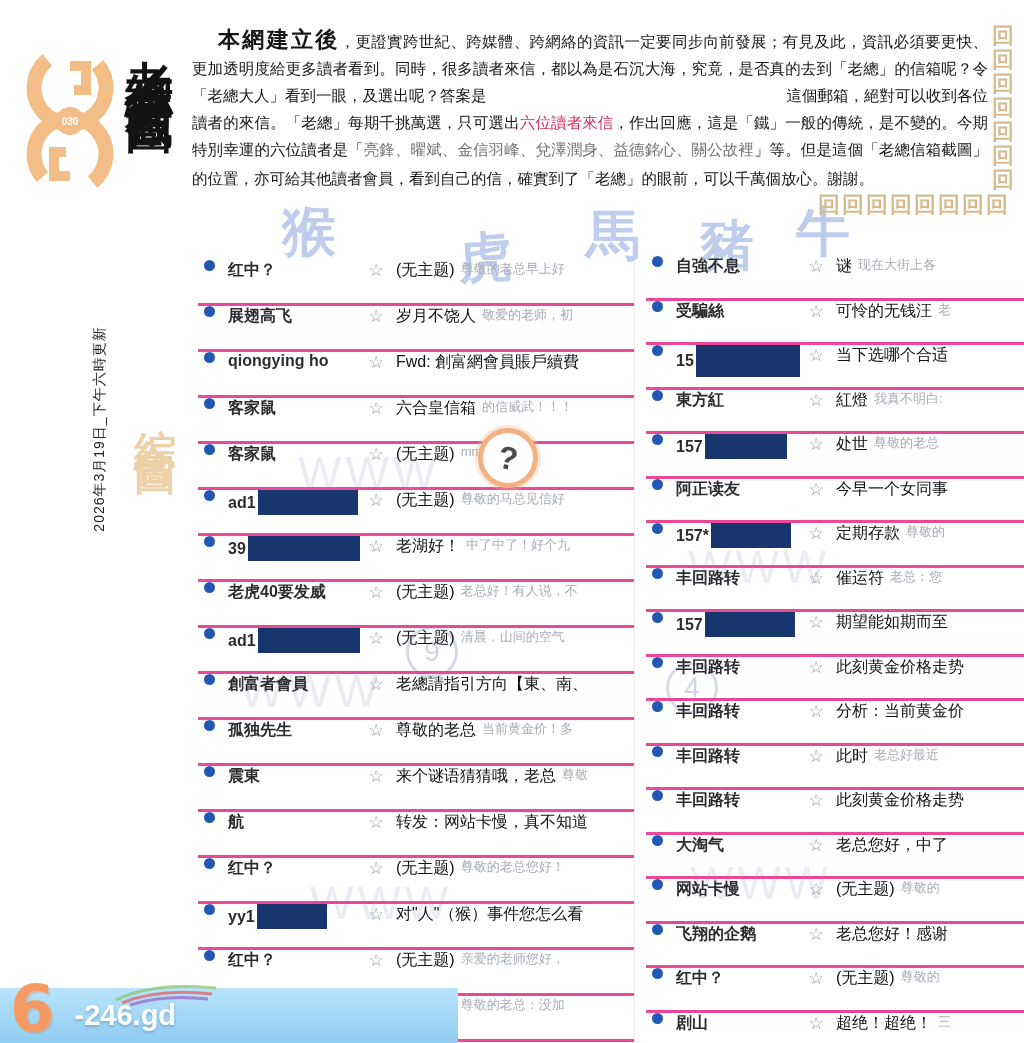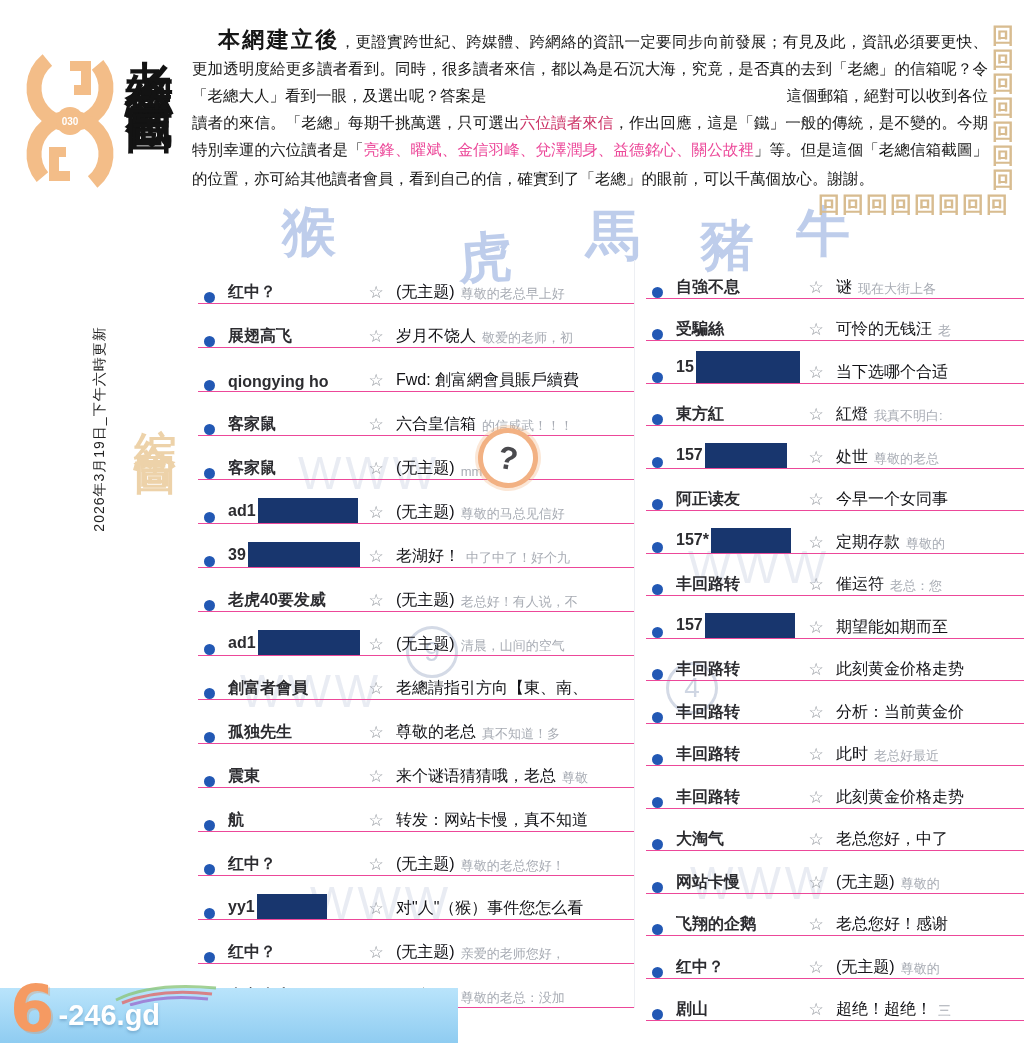--- a/index.html
+++ b/index.html
@@ -13,21 +13,21 @@
   .v-subtitle{position:absolute;left:127px;top:396px;writing-mode:vertical-rl;text-orientation:upright;
            font-family:"DejaVu Serif",serif;font-weight:bold;font-size:42px;letter-spacing:14px;color:#edd2a9;z-index:1;}
   .date-note{position:absolute;left:-72px;top:420px;width:344px;text-align:center;transform:rotate(-90deg);
            font-size:14px;color:#222;letter-spacing:1px;z-index:2;}
 
   
   .intro{position:absolute;left:192px;top:26px;width:796px;font-size:15.5px;line-height:27px;
          text-align:justify;color:#161616;text-indent:26px;z-index:2;}
   .seg-lead{font-size:22px;font-weight:bold;letter-spacing:2px;}
   .seg-red{color:#cc3366;}
-  .seg-orange{color:#ec4899;font-family:Liberation Mono, monospace;}
+  .seg-orange{color:#737373;font-family:Liberation Mono, monospace;}
   .seg-gap{display:inline-block;width:300px;}
 
   
   .meander-v{position:absolute;left:990px;top:24px;width:26px;display:flex;flex-direction:column;
              color:#d8bc90;font-size:22px;line-height:24px;text-align:center;font-weight:bold;z-index:1;}
   .meander-h{position:absolute;left:818px;top:190px;display:flex;color:#d8bc90;font-size:22px;
              letter-spacing:2px;font-weight:bold;z-index:1;}
 
   
   .zod{position:absolute;font-family:"DejaVu Serif",serif;font-weight:bold;
@@ -44,40 +44,40 @@
   .circ-0{left:406px;top:626px;}
   .circ-1{left:666px;top:662px;}
   .q-badge{position:absolute;left:478px;top:428px;width:50px;height:50px;border-radius:50%;background:#fff;
         border:5px solid #f2b183;color:#4a4a4e;font-size:32px;font-weight:bold;display:flex;align-items:center;
         justify-content:center;transform:rotate(10deg);box-shadow:0 0 0 3px rgba(244,186,140,.35);z-index:3;}
 
   
   .mail-col{position:absolute;z-index:1;}
   #col-left{left:198px;top:260px;width:436px;border-right:1px solid #edeff3;}
   #col-right{left:646px;top:256px;width:378px;}
-  .mail-row{display:flex;align-items:flex-end;border-bottom:1px solid #ec4899;padding-left:6px;overflow:hidden;}
+  .mail-row{display:flex;align-items:flex-start;border-bottom:3px solid #ec4899;padding-left:6px;overflow:hidden;}
   #col-left .mail-row{height:43px;}
   #col-right .mail-row{height:41.5px;}
   .bullet{flex:0 0 11px;height:11px;border-radius:50%;background:#2258b4;margin-right:13px;}
   .sender-box{flex:0 0 132px;display:flex;align-items:center;overflow:hidden;}
   #col-right .sender-box{flex:0 0 124px;}
   .sender{font-weight:bold;font-size:16px;color:#2c2c30;white-space:nowrap;}
   .redact{background:#18366e;height:25px;margin-left:2px;flex:0 0 auto;}
   .star{flex:0 0 32px;text-align:center;color:#90959c;font-size:17px;}
   .subject{font-weight:normal;font-size:16px;color:#121216;white-space:nowrap;margin:0 6px 0 4px;}
   .preview{color:#a8acb4;font-size:13px;white-space:nowrap;flex:1;overflow:hidden;filter:blur(.3px);}
 
   
   .footer{position:absolute;left:0;top:988px;width:458px;height:55px;z-index:5;
           background:linear-gradient(180deg,#b9e4fb,#8fccf1);display:flex;align-items:center;overflow:visible;}
   .six{font-size:64px;font-weight:bold;color:#f59a62;margin:-14px 2px 0 10px;
        font-family:"DejaVu Sans",sans-serif;text-shadow:2px 2px 0 rgba(226,121,47,.25);}
   .brand{font-family:"DejaVu Serif",serif;font-weight:bold;font-size:33px;color:#fff;letter-spacing:4px;
          text-shadow:0 2px 3px rgba(90,140,180,.55);margin-left:6px;}
-  .domain{font-size:29px;font-weight:bold;color:#fff;margin-left:2px;text-shadow:0 2px 3px rgba(90,140,180,.55);}
+  .domain{font-size:29px;font-weight:bold;color:#fff;margin-left:18px;text-shadow:0 2px 3px rgba(90,140,180,.55);}
   .swoosh{position:absolute;left:112px;top:-8px;}
 </style>
 </head>
 <body>
 
 <div class="page">
 
   <svg class="ornament" width="100" height="190" viewBox="0 0 100 190">
     <circle cx="50" cy="62" r="36" stroke="#f3bd88" stroke-width="15" fill="none" stroke-dasharray="170 60" transform="rotate(-40 50 62)"></circle>
     <circle cx="50" cy="128" r="36" stroke="#f3bd88" stroke-width="15" fill="none" stroke-dasharray="170 60" transform="rotate(140 50 128)"></circle>
@@ -225,21 +225,21 @@
     <span class="preview"></span>
   </div>
       <div class="mail-row">
     <span class="bullet"></span>
     <span class="sender-box">
       <span class="sender">孤独先生</span>
 
     </span>
     <span class="star">☆</span>
     <span class="subject">尊敬的老总</span>
-    <span class="preview">真不知道！多</span>
+    <span class="preview">当前黄金价！多</span>
   </div>
       <div class="mail-row">
     <span class="bullet"></span>
     <span class="sender-box">
       <span class="sender">震東</span>
 
     </span>
     <span class="star">☆</span>
     <span class="subject">来个谜语猜猜哦，老总</span>
     <span class="preview">尊敬</span>

